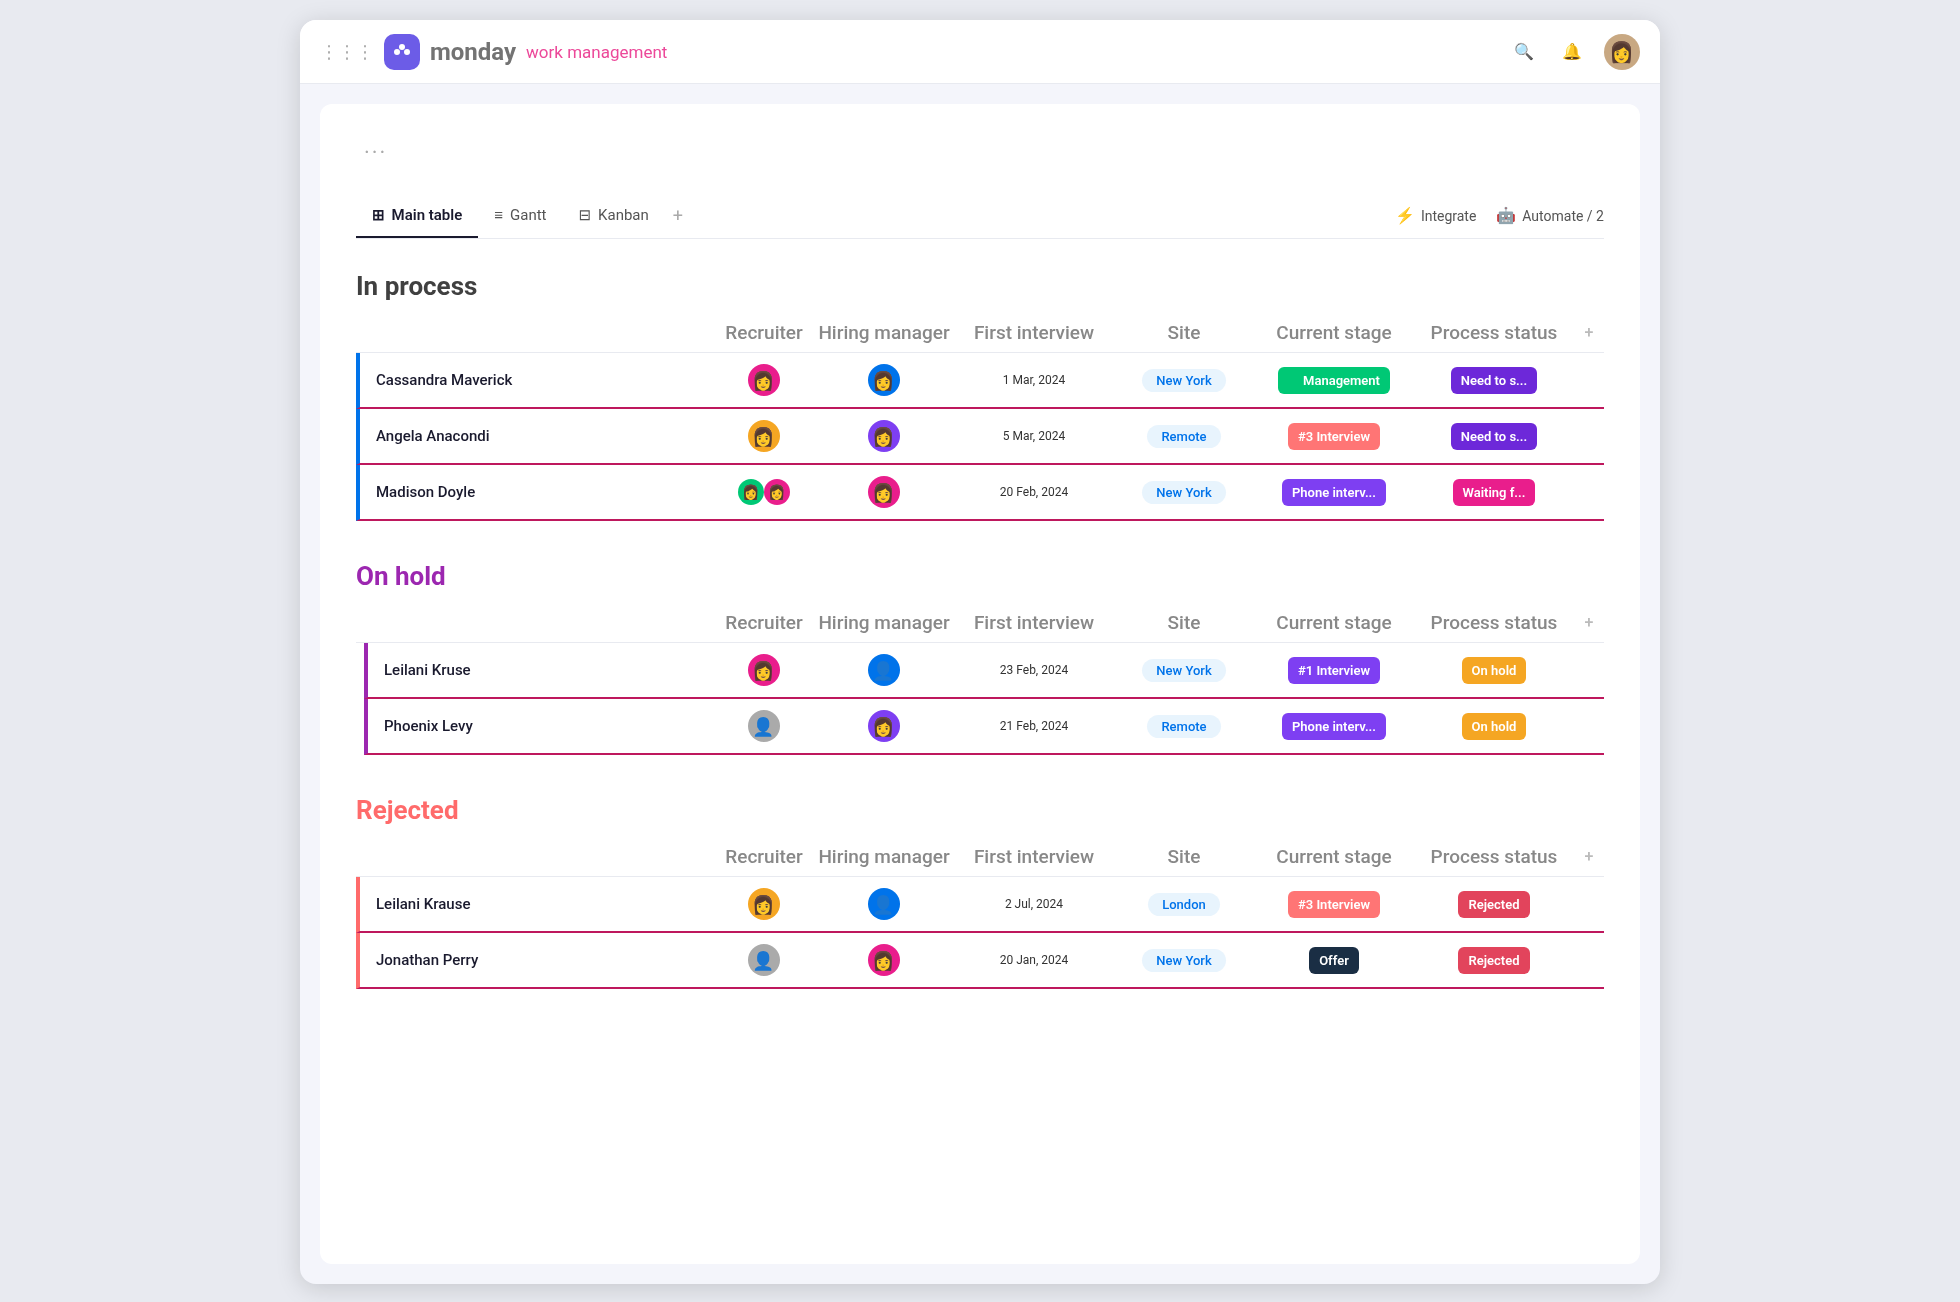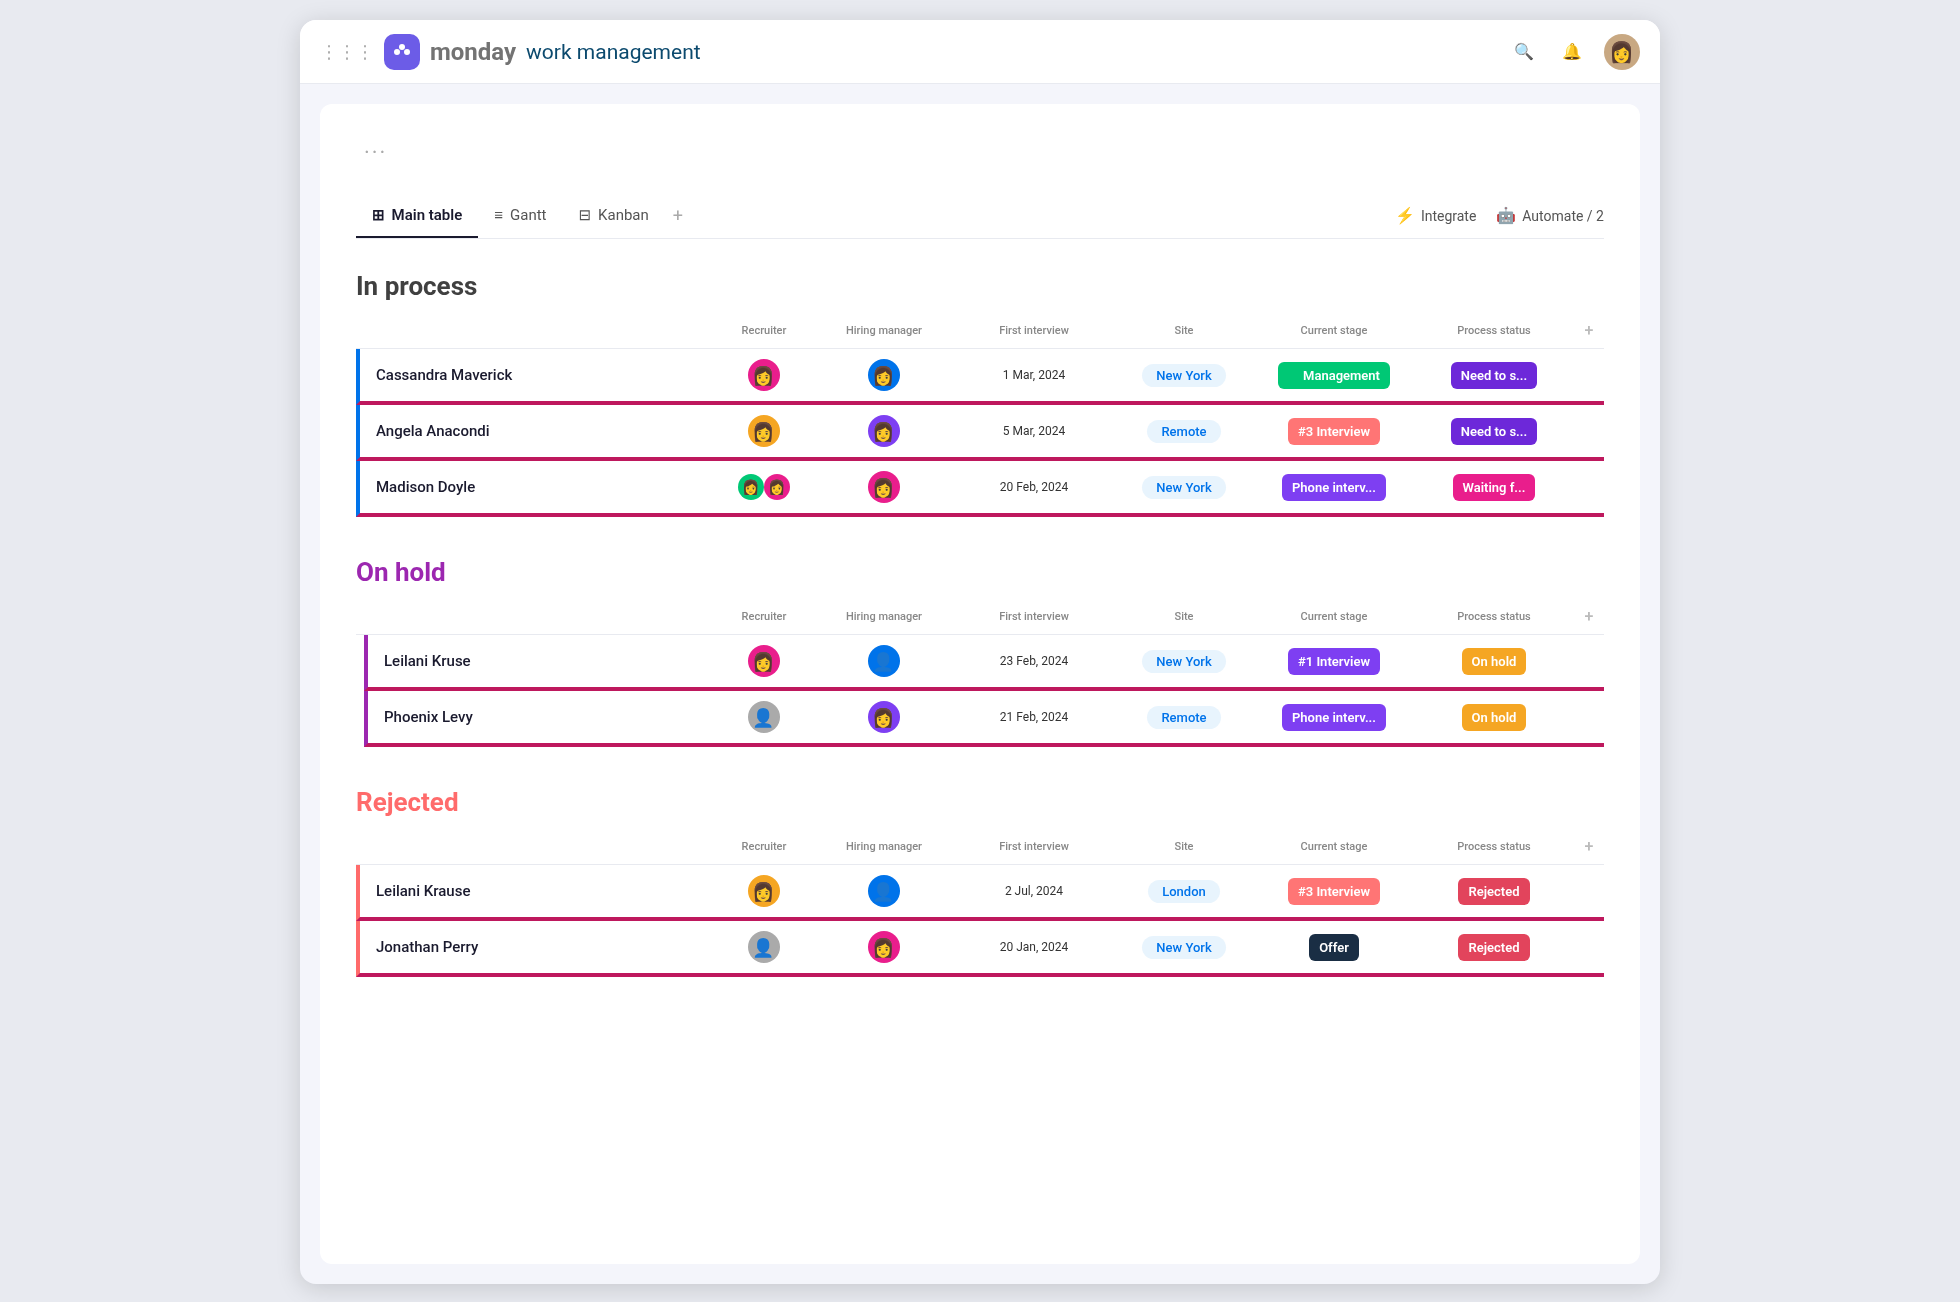--- a/index.html
+++ b/index.html
@@ -49,23 +49,23 @@
     }
     .logo-box svg {
       fill: white;
     }
     .brand-name {
       font-size: 24px;
       font-weight: 700;
       color: #737373;
     }
     .brand-sub {
-      font-size: 21px;
+      font-size: 17px;
       font-weight: 400;
-      color: #0c4a6e;
+      color: #ec4899;
     }
     .header-spacer { flex: 1; }
     .header-icons {
       display: flex;
       align-items: center;
       gap: 16px;
     }
     .header-icon-btn {
       width: 32px;
       height: 32px;
@@ -183,31 +183,31 @@
       margin-top: 12px;
     }
     .table-cols-header {
       display: grid;
       grid-template-columns: 1fr 100px 140px 160px 140px 160px 160px 30px;
       align-items: center;
       padding: 8px 0;
       border-bottom: 1px solid #e8eaf0;
     }
     .col-header {
-      font-size: 11px;
+      font-size: 19px;
       color: #888;
       font-weight: 500;
       text-align: center;
     }
     .col-header:first-child { text-align: left; padding-left: 16px; }
     .table-row {
       display: grid;
       grid-template-columns: 1fr 100px 140px 160px 140px 160px 160px 30px;
       align-items: center;
-      border-bottom: 4px solid #be185d;
+      border-bottom: 2px solid #be185d;
       min-height: 56px;
       position: relative;
     }
     .group-in-process .table-row { border-left: 4px solid #0073ea; }
     .group-on-hold .table-row { border-left: 4px solid #9c27b0; margin-left: 8px; }
     .group-rejected .table-row { border-left: 4px solid #ff6b6b; }
 
     .cell { display: flex; align-items: center; justify-content: center; padding: 4px 8px; }
     .cell.name-cell { justify-content: flex-start; padding-left: 16px; font-size: 15px; color: #1a1a2e; font-weight: 500; }
     .cell.date-cell { font-size: 12px; color: #333; }

